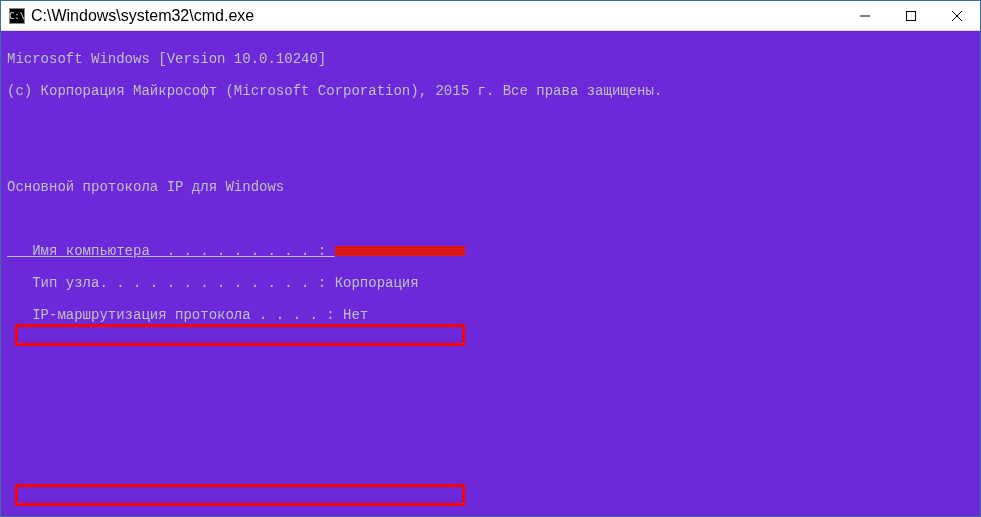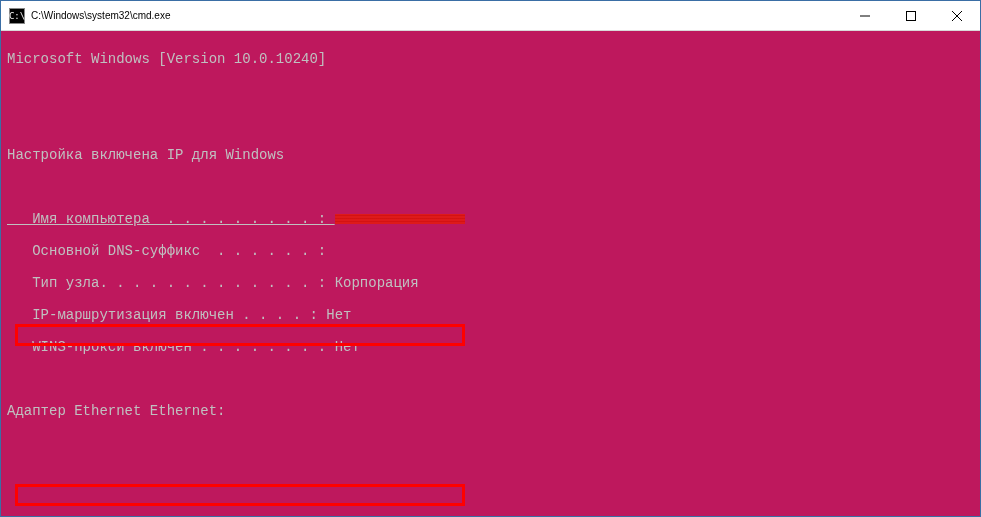--- a/index.html
+++ b/index.html
@@ -26,37 +26,37 @@
     color: #eee;
     font-size: 9px;
     font-family: Consolas, monospace;
     display: flex;
     align-items: center;
     justify-content: center;
     border: 1px solid #888;
   }
   .titlebar .title {
     flex: 1;
-    font-size: 10px;
+    font-size: 16px;
     color: #000;
     white-space: nowrap;
     overflow: hidden;
   }
   .winbtn {
     width: 46px;
     height: 30px;
     display: flex;
     align-items: center;
     justify-content: center;
     font-size: 10px;
     color: #000;
   }
   .winbtn svg { display: block; }
   .console {
-    background: #be185d;
+    background: #6d28d9;
     color: #c0c0c0;
     font-family: Consolas, "Courier New", monospace;
     font-size: 14px;
     line-height: 16px;
     height: calc(100% - 30px);
     padding: 4px 6px 0 6px;
     white-space: pre;
     overflow: hidden;
   }
   .line { display: block; height: 16px; }
@@ -102,31 +102,29 @@
   <div class="winbtn close">
     <svg width="10" height="10" viewBox="0 0 10 10">
         <path d="M0 0 L10 10 M10 0 L0 10" stroke="currentColor" stroke-width="1"></path>
       </svg>
   </div>
 </div>
 
 <div class="console-wrap">
 <div class="console">
 <span class="line">Microsoft Windows [Version 10.0.10240]</span>
+<span class="line">(с) Корпорация Майкрософт (Microsoft Corporation), 2015 г. Все права защищены.</span>
 <span class="line"></span>
 <span class="line"></span>
-<span class="line">Настройка включена IP для Windows</span>
+<span class="line">Основной протокола IP для Windows</span>
 <span class="line"></span>
 <span class="line"><span class="pad">   Имя компьютера  . . . . . . . . . : </span><span class="redact scribble" style="width:130px"></span></span>
-<span class="line">   Основной DNS-суффикс  . . . . . . :</span>
 <span class="line">   Тип узла. . . . . . . . . . . . . : Корпорация</span>
-<span class="line">   IP-маршрутизация включен . . . . : Нет</span>
-<span class="line">   WINS-прокси включен . . . . . . . : Нет</span>
+<span class="line">   IP-маршрутизация протокола . . . . : Нет</span>
 <span class="line"></span>
-<span class="line">Адаптер Ethernet Ethernet:</span>
 <span class="line"></span>
 
 
 
 
 
 
 
 
 

